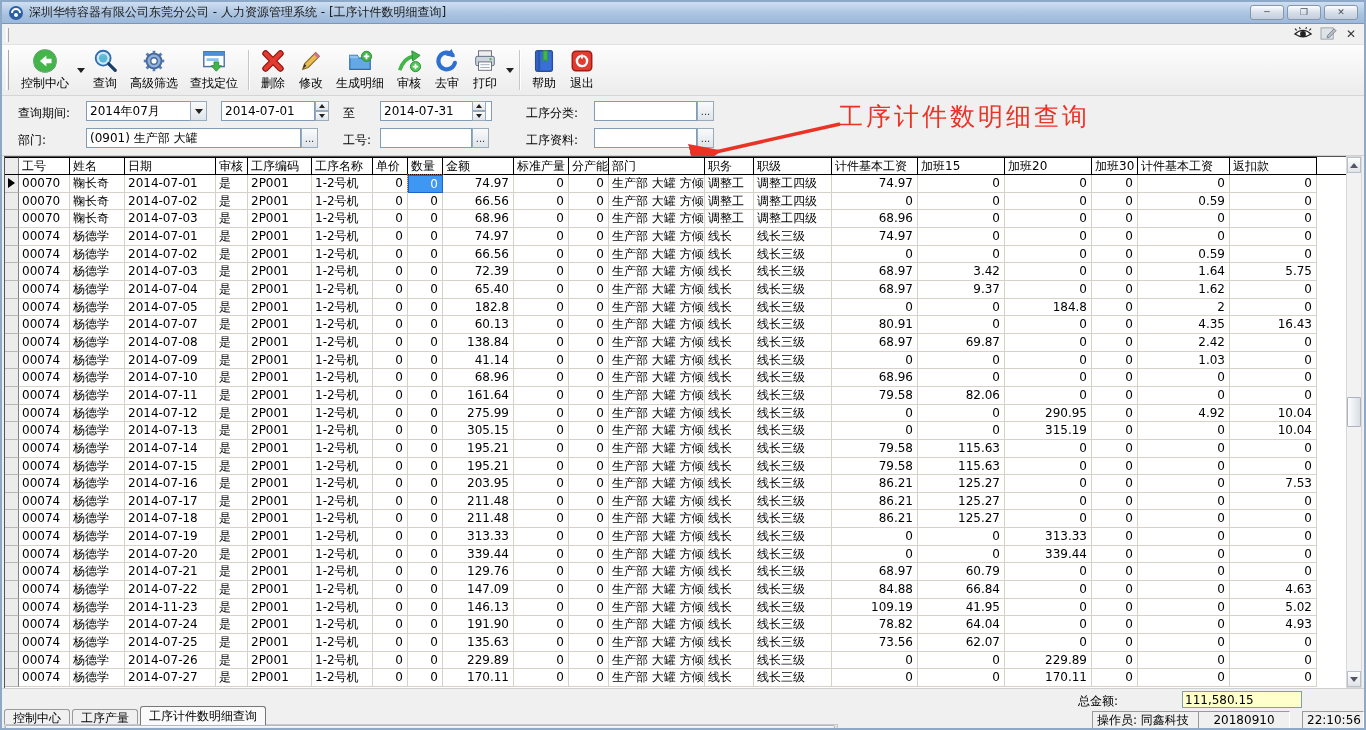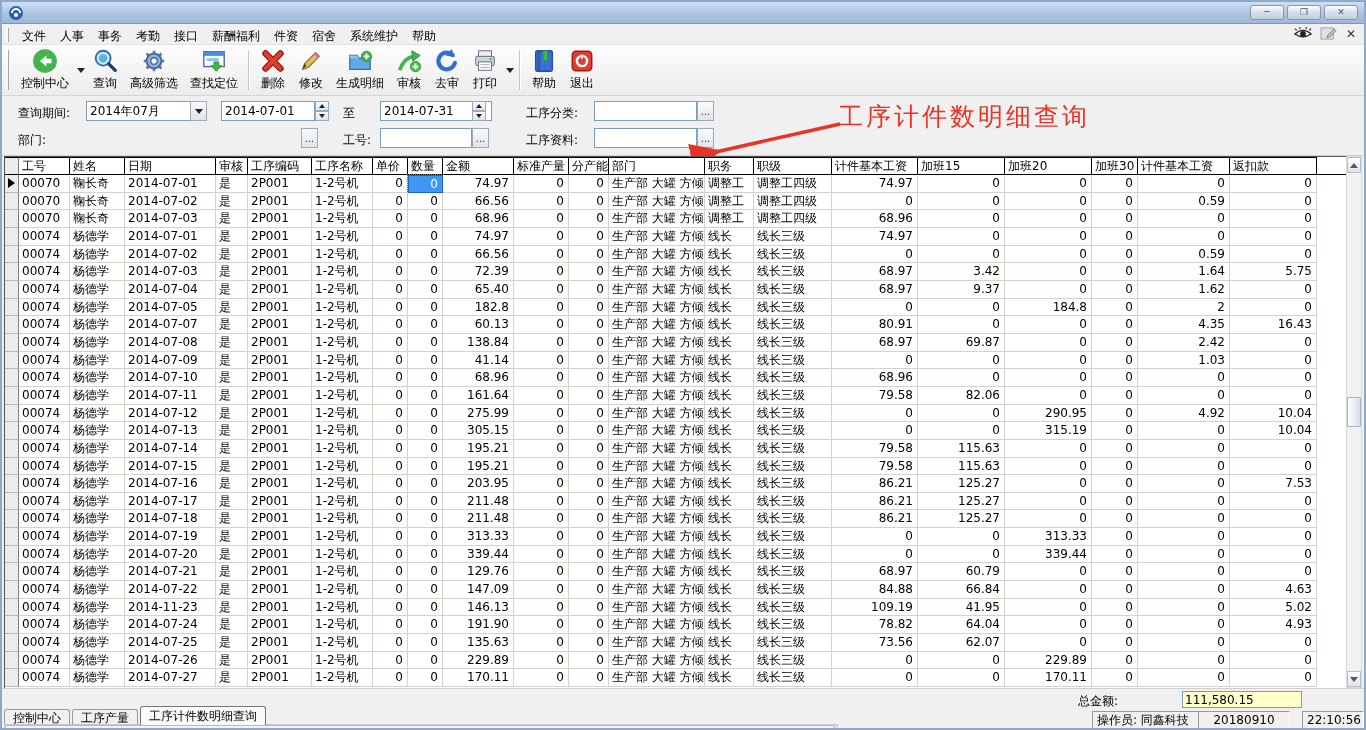--- a/index.html
+++ b/index.html
@@ -99,30 +99,30 @@
 <div id="app">
 
   <div class="titlebar">
     <span class="app-ico">
       <svg viewBox="0 0 16 16" width="16" height="16">
           <circle cx="8" cy="8" r="7" fill="#2b5fa8"></circle>
           <path d="M4 8 a4 4 0 0 1 8 0" fill="none" stroke="#fff" stroke-width="2"></path>
           <circle cx="8" cy="10" r="2" fill="#fff"></circle>
         </svg>
     </span>
+    <span class="title-text">深圳华特容器有限公司东莞分公司 - 人力资源管理系统 - [工序计件数明细查询]</span>
     <span class="win-btns">
       <span class="wbtn">─</span>
       <span class="wbtn">❐</span>
       <span class="wbtn">✕</span>
     </span>
   </div>
 
   <div class="menubar">
     <span class="grip"></span>
-    <span class="menu-items"><span class="menu-item">文件</span><span class="menu-item">人事</span><span class="menu-item">事务</span><span class="menu-item">考勤</span><span class="menu-item">接口</span><span class="menu-item">薪酬福利</span><span class="menu-item">件资</span><span class="menu-item">宿舍</span><span class="menu-item">系统维护</span><span class="menu-item">帮助</span></span>
     <span class="menu-right">
       <span class="mr-ic">
         <svg viewBox="0 0 20 16" width="18" height="16">
             <path d="M1 8 Q10 0 19 8 Q10 14 1 8 Z" fill="#fff" stroke="#222" stroke-width="1.5"></path>
             <circle cx="10" cy="8" r="3.2" fill="#222"></circle>
             <path d="M3 4 L1 2 M7 2.5 L6 0.5 M13 2.5 L14 0.5 M17 4 L19 2" stroke="#222" stroke-width="1.2"></path>
           </svg>
       </span>
       <span class="mr-ic">
         <svg viewBox="0 0 18 16" width="17" height="15">
@@ -276,20 +276,21 @@
         </b>
         <b class="dn">
           <i></i>
         </b>
       </span>
     <span class="f-label" style="left:524px;top:9px">工序分类:</span>
     <input class="f-input" style="left: 592px; top: 5px; width: 103px;" value="">
     <span class="dots-btn" style="left:695px;top:5px">...</span>
 
     <span class="f-label" style="left:16px;top:36px">部门:</span>
+    <input class="f-input" style="left: 84px; top: 32px; width: 215px;" readonly="" value="(0901) 生产部 大罐">
     <span class="dots-btn" style="left:299px;top:32px">...</span>
     <span class="f-label" style="left:341px;top:36px">工号:</span>
     <input class="f-input" style="left: 378px; top: 32px; width: 92px;" value="">
     <span class="dots-btn" style="left:470px;top:32px">...</span>
     <span class="f-label" style="left:524px;top:36px">工序资料:</span>
     <input class="f-input" style="left: 592px; top: 32px; width: 103px;" value="">
     <span class="dots-btn" style="left:695px;top:32px">...</span>
   </div>
 
   <svg class="annot-arrow" width="170" height="52">

